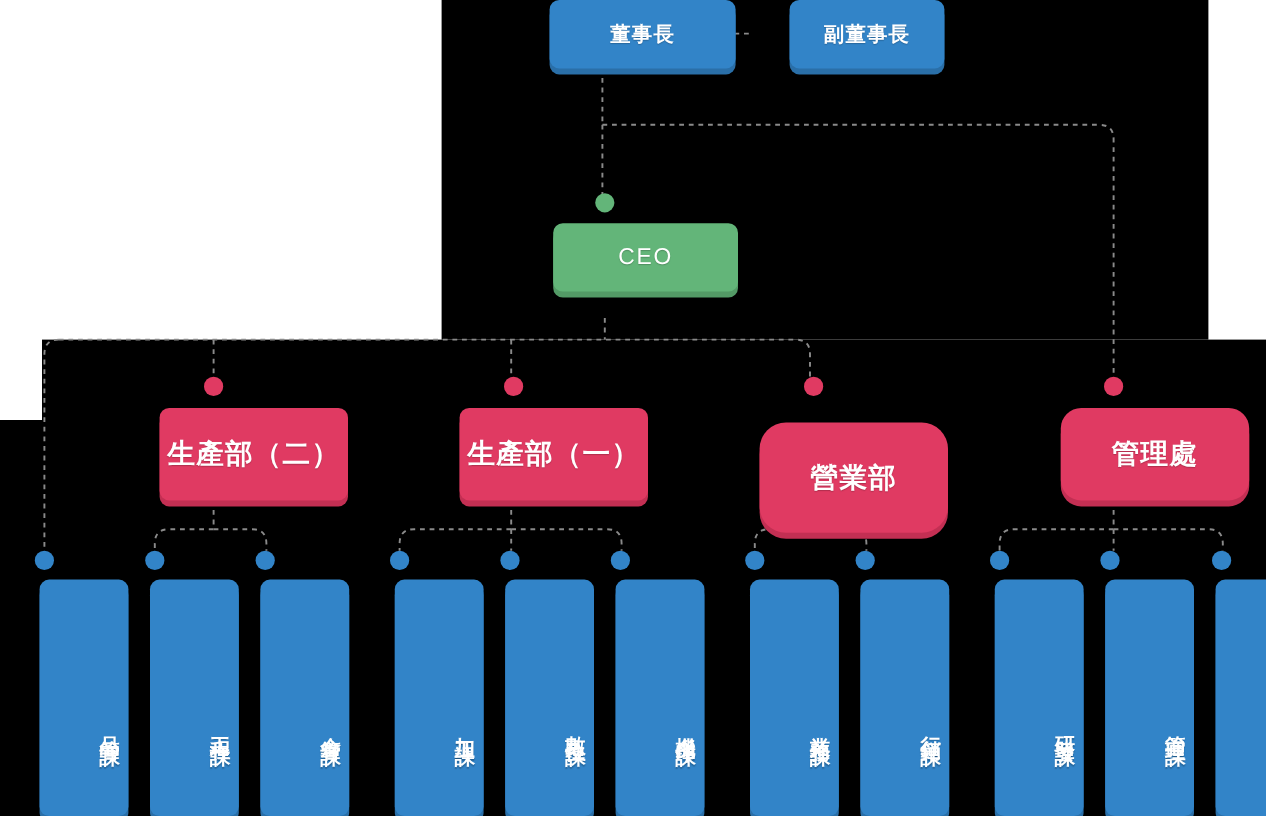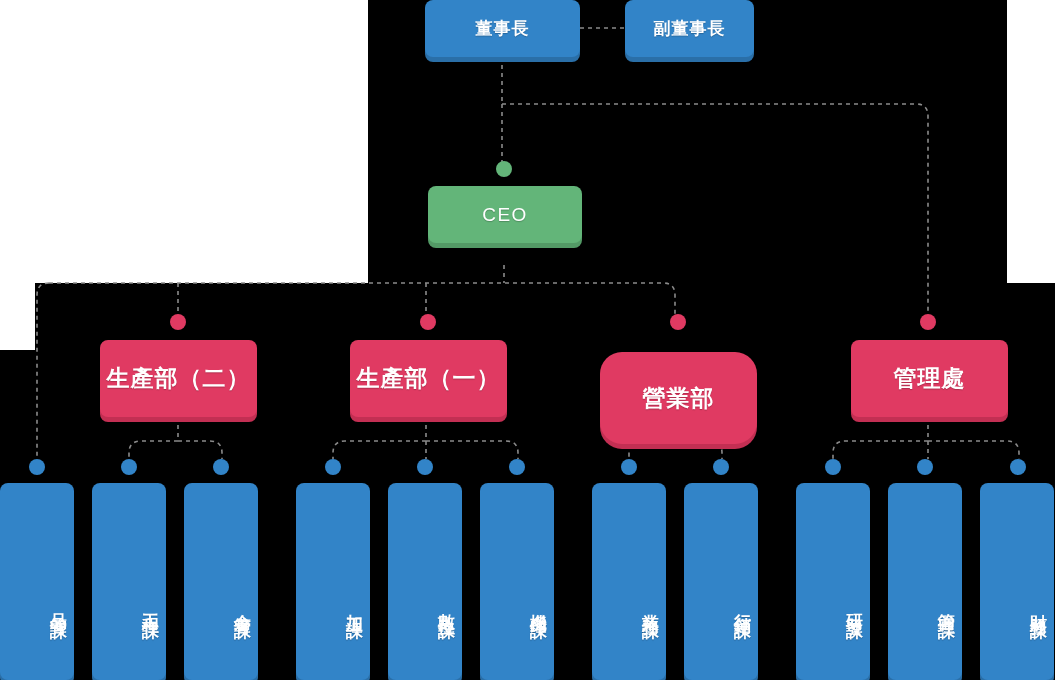--- a/index.html
+++ b/index.html
@@ -37,20 +37,21 @@
     position: absolute;
     box-sizing: border-box;
     border-radius: 8px;
     display: flex;
     align-items: center;
     justify-content: center;
     color: #ffffff;
     text-align: center;
     letter-spacing: 1px;
     text-shadow: 0 1px 1px rgba(0,0,0,.22);
+    margin-left: 33px;
   }
   .node.blue   { background: #3284c8; box-shadow: 0 5px 0 0 #2a6fa8; }
   .node.green  { background: #63b579; box-shadow: 0 5px 0 0 #539a66; }
   .node.red    { background: #e03a62; box-shadow: 0 5px 0 0 #c32f53; }
 
   .node.top-exec { font-size: 17px; font-weight: bold; }
   .node.ceo      { font-size: 19px; font-weight: normal; letter-spacing: 1.5px; }
   .node.dept     { font-size: 23px; font-weight: bold; }
 
   
@@ -155,21 +156,21 @@
       </div>
       <div class="node red dept" style="left: 100px; top: 340px; width: 157px; height: 77px;">
         <span>生產部（二）</span>
       </div>
       <div class="node red dept" style="left: 350px; top: 340px; width: 157px; height: 77px;">
         <span>生產部（一）</span>
       </div>
       <div class="node red dept" style="left: 600px; top: 352px; width: 157px; height: 92px; border-radius: 22px;">
         <span>營業部</span>
       </div>
-      <div class="node red dept" style="left: 851px; top: 340px; width: 157px; height: 77px;">
+      <div class="node red dept" style="left: 851px; top: 340px; width: 157px; height: 77px; border-radius: 17px;">
         <span>管理處</span>
       </div>
       <div class="node blue leaf" style="left: 0px; top: 483px; width: 74px; height: 197px;">
         <span>品管課</span>
       </div>
       <div class="node blue leaf" style="left: 92px; top: 483px; width: 74px; height: 197px;">
         <span>工程課</span>
       </div>
       <div class="node blue leaf" style="left: 184px; top: 483px; width: 74px; height: 197px;">
         <span>倉管課</span>

